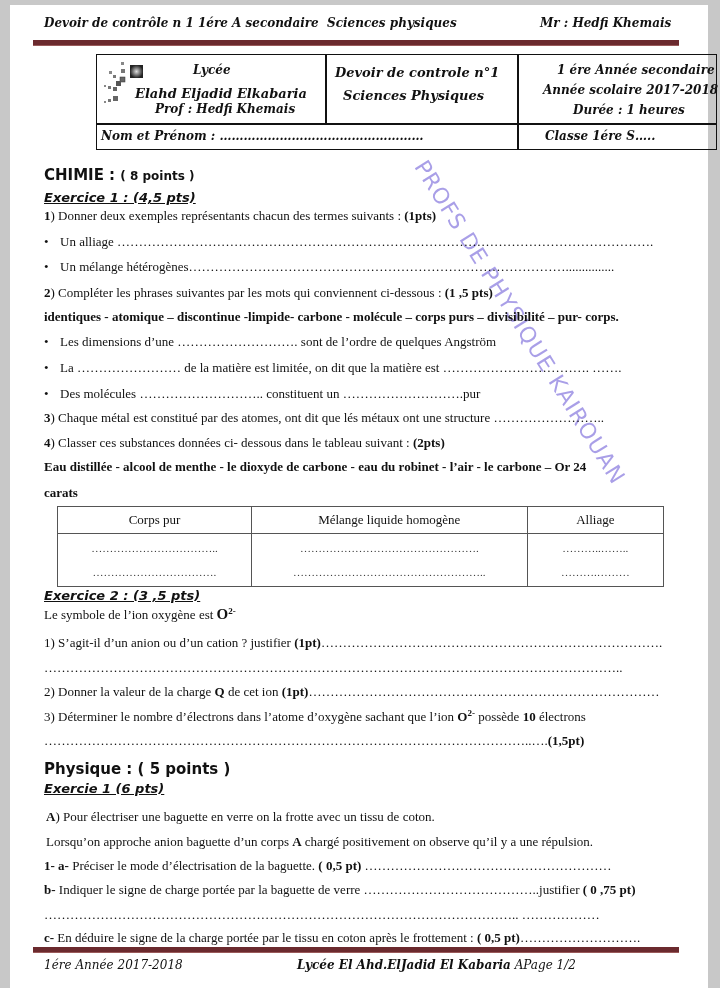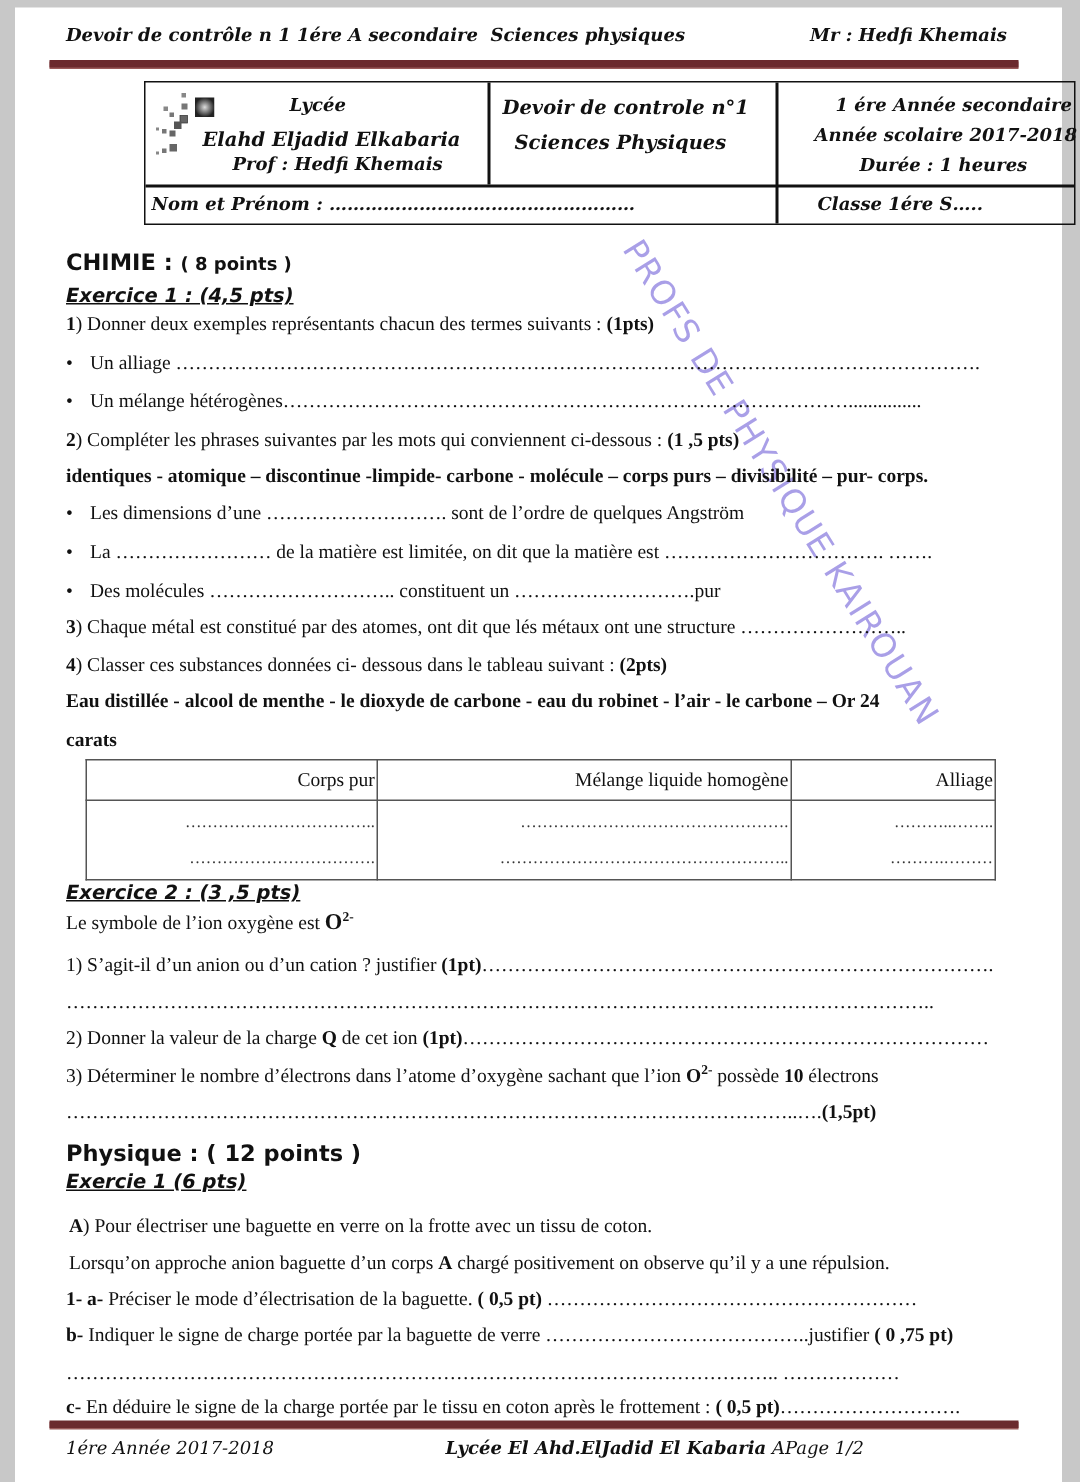--- a/index.html
+++ b/index.html
@@ -31,21 +31,21 @@
   .line { position:absolute; left:44px; font-size:13px; white-space:nowrap; }
   .bullet { position:absolute; left:44px; font-size:13px; white-space:nowrap; }
   .bullet .dot { display:inline-block; width:16px; }
   .section { position:absolute; left:44px; font-family:"DejaVu Sans", sans-serif; font-weight:bold; font-size:15px; }
   .section small { font-size:12px;text-align:center; }
   .exo { position:absolute; left:44px; font-family:"DejaVu Sans", sans-serif; font-style:italic; font-weight:bold; font-size:13px; text-decoration:underline; }
   b { font-weight:bold; }
   table.cls {
     position:absolute; left:57px; top:506px; width:607px; border-collapse:collapse; font-size:13px;
   }
-  table.cls td, table.cls th { border:1px solid #555; text-align:right; font-weight:normal; }
+  table.cls td, table.cls th { border:1px solid #555; text-align:center; font-weight:normal; }
   table.cls th { height:24px; }
   table.cls td { height:50px; line-height:24px; font-size:11px; color:#333; }
   .foot { position:absolute; top:958px; font-size:12px; }
   sup { font-size:9px; }
 </style>
 </head>
 <body>
 
 <div class="page"></div>
 
@@ -133,21 +133,21 @@
   </table>
 
 <div class="exo" style="top:588px;">Exercice 2 :  (3 ,5 pts)</div>
 <div class="line" style="top:606px;"><span>Le symbole de l’ion oxygène est </span><b style="font-size:15px;">O</b><sup><b>2-</b></sup></div>
 <div class="line" style="top:635px;"><span>1) S’agit-il d’un anion ou d’un cation ? justifier </span><b>(1pt)</b><span>…………………………………………………………………….</span></div>
 <div class="line" style="top:660px;">……………………………………………………………………………………………………………………..</div>
 <div class="line" style="top:684px;"><span>2) Donner la valeur de la charge </span><b>Q</b><span> de cet ion </span><b>(1pt)</b><span>………………………………………………………………………</span></div>
 <div class="line" style="top:708px;"><span>3) Déterminer le nombre d’électrons dans l’atome d’oxygène sachant que l’ion </span><b>O</b><sup><b>2-</b></sup><span> possède </span><b>10</b><span> électrons</span></div>
 <div class="line" style="top:733px;"><span>…………………………………………………………………………………………………..….</span><b>(1,5pt)</b></div>
 
-<div class="section" style="top:760px;">Physique : ( 12 points )</div>
+<div class="section" style="top:760px;">Physique : ( 5 points )</div>
 <div class="exo" style="top:781px;">Exercie 1 (6 pts)</div>
 
 <div class="line" style="top:809px; left:46px;"><b>A</b><span>) Pour électriser une baguette en verre on la frotte avec un tissu de coton.</span></div>
 <div class="line" style="top:834px; left:46px;"><span>Lorsqu’on approche anion baguette d’un corps </span><b>A</b><span> chargé positivement on observe qu’il y a une répulsion.</span></div>
 <div class="line" style="top:858px;"><b>1- a-</b><span> Préciser le mode d’électrisation de la baguette. </span><b>( 0,5 pt)</b><span> …………………………………………………</span></div>
 <div class="line" style="top:882px;"><b>b-</b><span> Indiquer le signe de charge portée par la baguette de verre …………………………………..justifier </span><b>( 0 ,75 pt)</b></div>
 <div class="line" style="top:907px;">……………………………………………………………………………………………….. ………………</div>
 <div class="line" style="top:930px;"><b>c-</b><span> En déduire le signe de la charge portée par le tissu en coton après le frottement : </span><b>( 0,5 pt)</b><span>……………………….</span></div>
 
 <div class="hdr-line" style="top:947px;"></div>

